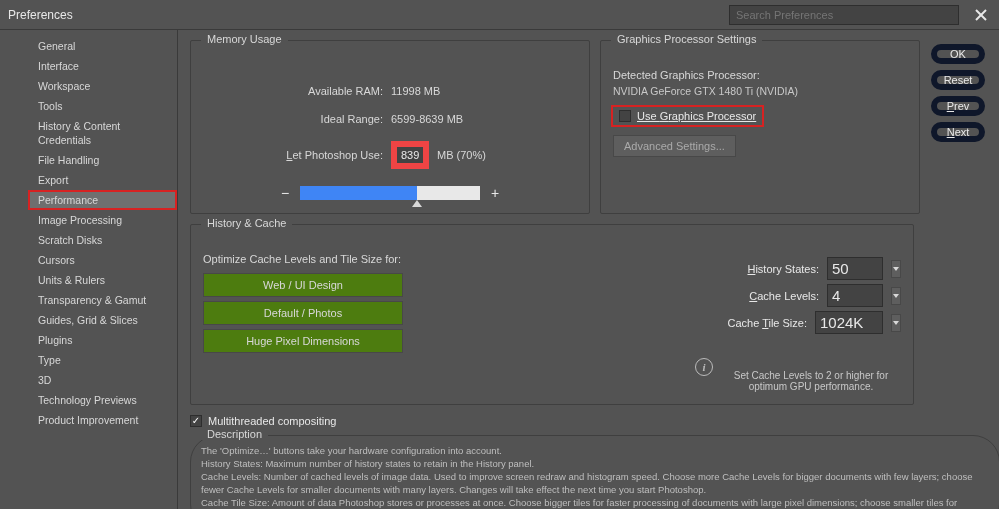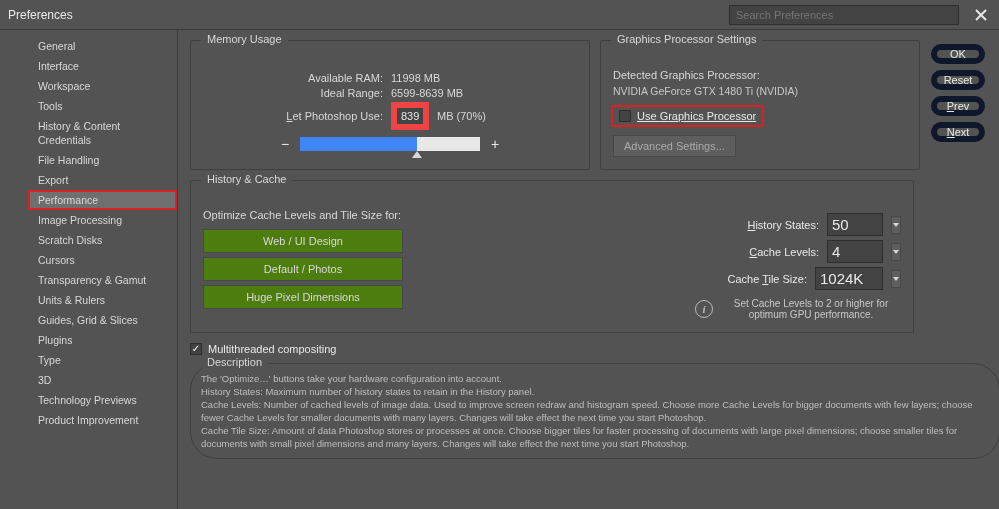--- a/index.html
+++ b/index.html
@@ -16,21 +16,21 @@
 .sidebar-item.selected { background: #6f6f6f; }
 .sidebar-item.highlight { outline: 2px solid #d72222; outline-offset: -2px; }
 .main { flex: 1; padding: 10px 12px; overflow: hidden; position: relative; }
 .rightbtns { position: absolute; right: 14px; top: 14px; display:flex; flex-direction:column; gap:6px; }
 .pillbtn { width: 54px; height: 20px; border: 6px solid #0f172a; border-radius: 10px; background: transparent; color: #e8e8e8; font-size: 11px; display:flex; align-items:center; justify-content:center; cursor:pointer; }
 .fieldset { border: 1px solid #3f3f3f; border-radius: 2px; padding: 28px 12px 12px; margin-bottom: 10px; position: relative; }
 .fieldset .legend { position: absolute; top: -8px; left: 10px; background: #535353; padding: 0 6px; font-size: 11px; color: #d8d8d8; }
 .row-top { display:flex; gap: 10px; }
 .memory { width: 400px; }
 .gpu { width: 320px; }
-.kvrow { display:flex; align-items:center; margin: 3px 0; gap: 8px; font-size: 11px; color: #d8d8d8; }
+.kvrow { display:flex; align-items:center; margin: 16px 0; gap: 8px; font-size: 11px; color: #d8d8d8; }
 .kvrow .k { width: 180px; text-align: right; }
 .numbox { background: #434343; border: 6px solid #ef4444; color: #e8e8e8; padding: 2px 4px; width: 38px; font-size: 11px; text-align: left; }
 .slider-row { display:flex; align-items:center; justify-content:center; gap:8px; margin-top:6px; }
 .minus,.plus { width:14px; text-align:center; color:#e8e8e8; font-size:14px; cursor:pointer; }
 .slider { position:relative; width: 180px; height:14px; background:#e8e8e8; }
 .slider .fill { position:absolute; left:0; top:0; height:100%; width:65%; background:#3f85f5; }
 .slider .pointer { position:absolute; left:65%; top:14px; transform:translateX(-50%); width:0; height:0; border-left:5px solid transparent; border-right:5px solid transparent; border-bottom:7px solid #d8d8d8; }
 .gpu .detected { font-size: 11px; color:#d8d8d8; margin-bottom: 4px; }
 .gpu .gpuname { font-size: 10.5px; color:#c8c8c8; margin-bottom:10px; }
 .checkbox-row { display:flex; align-items:center; gap:6px; }
@@ -44,21 +44,21 @@
 .optbtn { display:block; width: 200px; margin: 4px 0; background:#4d7c0f; border:1px solid #484848; color:#d8d8d8; padding:5px 0; text-align:center; font-size:11px; cursor:pointer; }
 .hc-right { flex:1; }
 .hc-field { display:flex; align-items:center; justify-content:flex-end; gap:8px; margin:4px 0; font-size:11px; }
 .hc-field .lbl { text-align:right; }
 .dropdown { background:#434343; border:1px solid #2e2e2e; color:#e8e8e8; padding:2px 4px; width:56px; font-size:15px; display:flex; align-items:center; justify-content:space-between; }
 .dropdown.wide { width: 68px; }
 .chev { display:inline-flex; width:10px; height:18px; align-items:center; justify-content:center; background:#5e5e5e; border:1px solid #484848; }
 .chev svg { width:6px; height:4px; fill:#d8d8d8; }
 .info-row { display:flex; align-items:center; gap:8px; margin-top:8px; justify-content:flex-end; }
 .info-icon { width:18px; height:18px; border:1.5px solid #bbb; border-radius:50%; display:flex; align-items:center; justify-content:center; font-size:11px; font-style:italic; font-family:serif; font-weight:bold; color:#bbb; }
-.info-text { font-size:10px; color:#c8c8c8; width:180px; text-align:center; }
+.info-text { font-size:10px; color:#c8c8c8; width:180px; text-align:center;margin-top:28px; }
 .mt-row { display:flex; align-items:center; gap:6px; margin: 6px 0 8px; }
 .desc-box { border:1px solid #3f3f3f; padding: 8px 10px; position:relative; }
 .desc-box .legend { position:absolute; top:-8px; left:10px; background:#535353; padding:0 6px; font-size:11px; color:#d8d8d8; }
 .desc-text { font-size:9.5px; color:#bfbfbf; line-height:13px; }
 .u { text-decoration: underline; }
 </style>
 </head>
 <body>
 
 <div class="titlebar">
@@ -79,22 +79,22 @@
       <div class="sidebar-item">Interface</div>
       <div class="sidebar-item">Workspace</div>
       <div class="sidebar-item">Tools</div>
       <div class="sidebar-item">History &amp; Content Credentials</div>
       <div class="sidebar-item">File Handling</div>
       <div class="sidebar-item">Export</div>
       <div class="sidebar-item selected highlight">Performance</div>
       <div class="sidebar-item">Image Processing</div>
       <div class="sidebar-item">Scratch Disks</div>
       <div class="sidebar-item">Cursors</div>
+      <div class="sidebar-item">Units &amp; Rulers</div>
       <div class="sidebar-item">Transparency &amp; Gamut</div>
-      <div class="sidebar-item">Units &amp; Rulers</div>
       <div class="sidebar-item">Guides, Grid &amp; Slices</div>
       <div class="sidebar-item">Plugins</div>
       <div class="sidebar-item">Type</div>
       <div class="sidebar-item">3D</div>
       <div class="sidebar-item">Technology Previews</div>
       <div class="sidebar-item">Product Improvement</div>
     </div>
 
   <div class="main">
     <div class="rightbtns">

